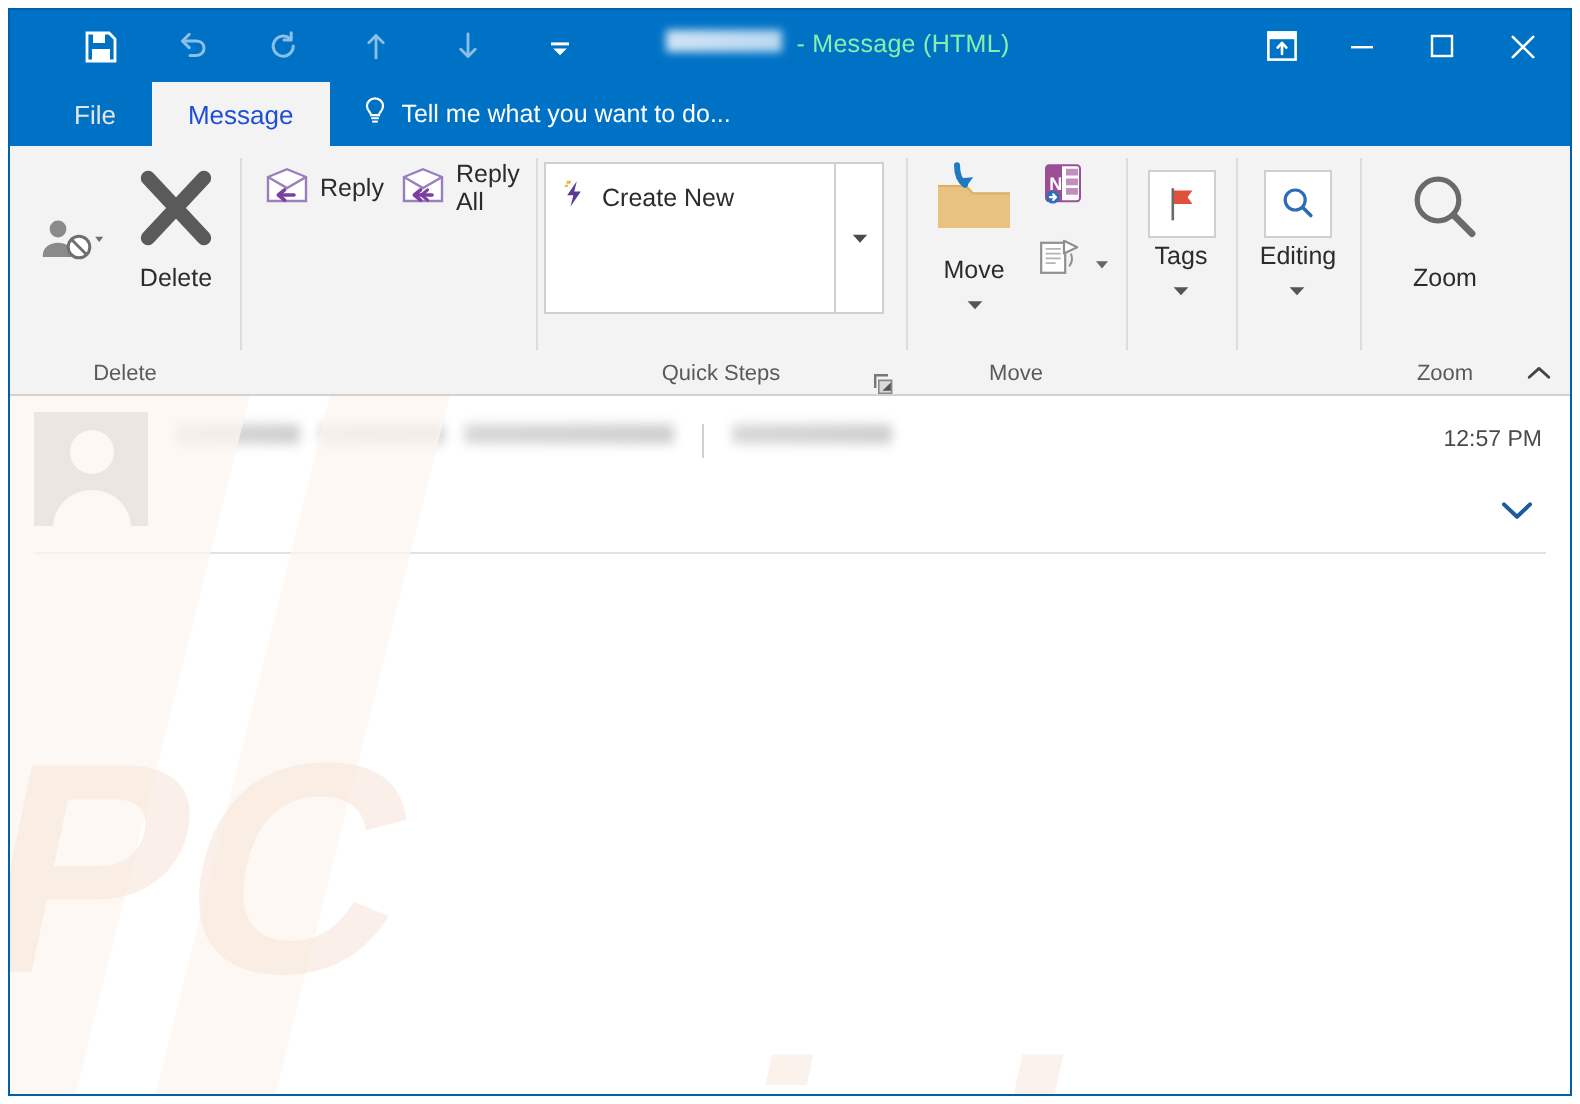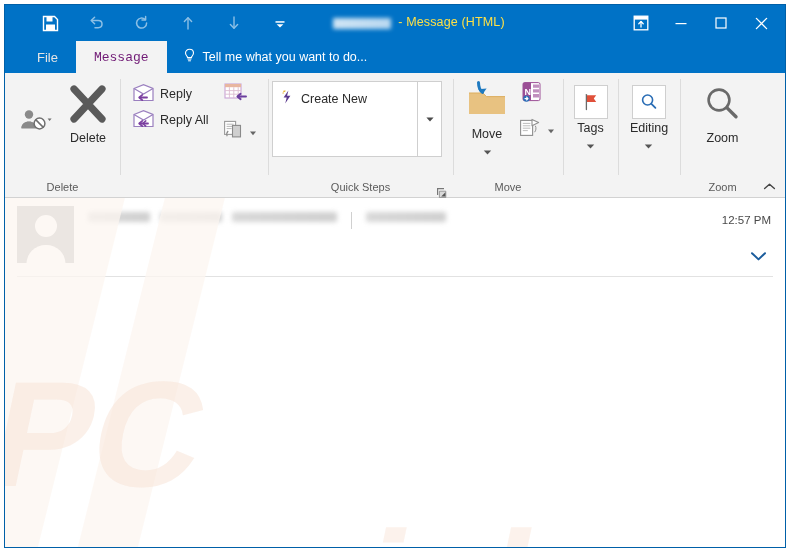--- a/index.html
+++ b/index.html
@@ -35,27 +35,27 @@
     display: flex; align-items: center; justify-content: center;
     color: #ffffff;
   }
   .qat-btn svg { display: block; }
   .qat-btn.dim svg { opacity: 0.55; }
 
   .title-text {
     position: absolute;
     left: 0; right: 0;
     text-align: center;
-    color: #fde047;
+    color: #86efac;
     font-size: 12.5px;
     letter-spacing: 0.15px;
     pointer-events: none;
     display: flex;
     justify-content: center;
-    align-items: flex-end;
+    align-items: flex-start;
     gap: 0px;
     top: 10px;
     padding-left: 48px;
   }
   .redact-subject {
     display: inline-block;
     width: 58px; height: 11px;
     background: linear-gradient(90deg, rgba(225,238,248,.92), rgba(210,230,246,.88));
     filter: blur(2.2px);
     margin-right: 7px;
@@ -80,22 +80,21 @@
   }
   .tab {
     height: 32px;
     padding: 0 18px;
     display: flex; align-items: center;
     color: #e5e5e5;
     font-size: 13px;
   }
   .tab.active {
     background: #f3f3f3;
-    color: #701a75;
-    font-family: Liberation Mono, monospace;
+    color: #1d4ed8;
   }
   .tellme {
     display: flex; align-items: center; gap: 7px;
     color: #ffffff; font-size: 12.5px;
     padding-left: 16px; height: 32px;
   }
 
   
   .ribbon {
     background: #f3f3f3;
@@ -368,21 +367,21 @@
             </svg>
           </span>
           <span class="lbl">Delete</span>
         </div>
       </div>
       <div class="group-label">Delete</div>
     </div>
 
     <div class="group" style="width:148px">
       <div class="group-body" style="padding-left:8px">
-        <div style="display:flex;flex-direction:column;padding-top:4px">
+        <div style="display:flex;flex-direction:row;padding-top:4px">
           <div class="small-btn">
             <span>
               <svg width="23" height="20" viewBox="0 0 23 20" fill="none">
                 <path d="M2 5.5 11.5 1.6 21 5.5v12H2z" stroke="#9a7fbf" stroke-width="1.2" fill="#fff"></path>
                 <path d="M2 5.5 11.5 11 21 5.5" stroke="#9a7fbf" stroke-width="1.2" fill="none"></path>
                 <path d="M15 14.5H8" stroke="#7b3fa0" stroke-width="1.8" stroke-linecap="round"></path>
                 <path d="M10.3 11.9 7.2 14.5l3.1 2.6" stroke="#7b3fa0" stroke-width="1.8" fill="none" stroke-linecap="round" stroke-linejoin="round"></path>
               </svg>
             </span>
             <span>Reply</span>

